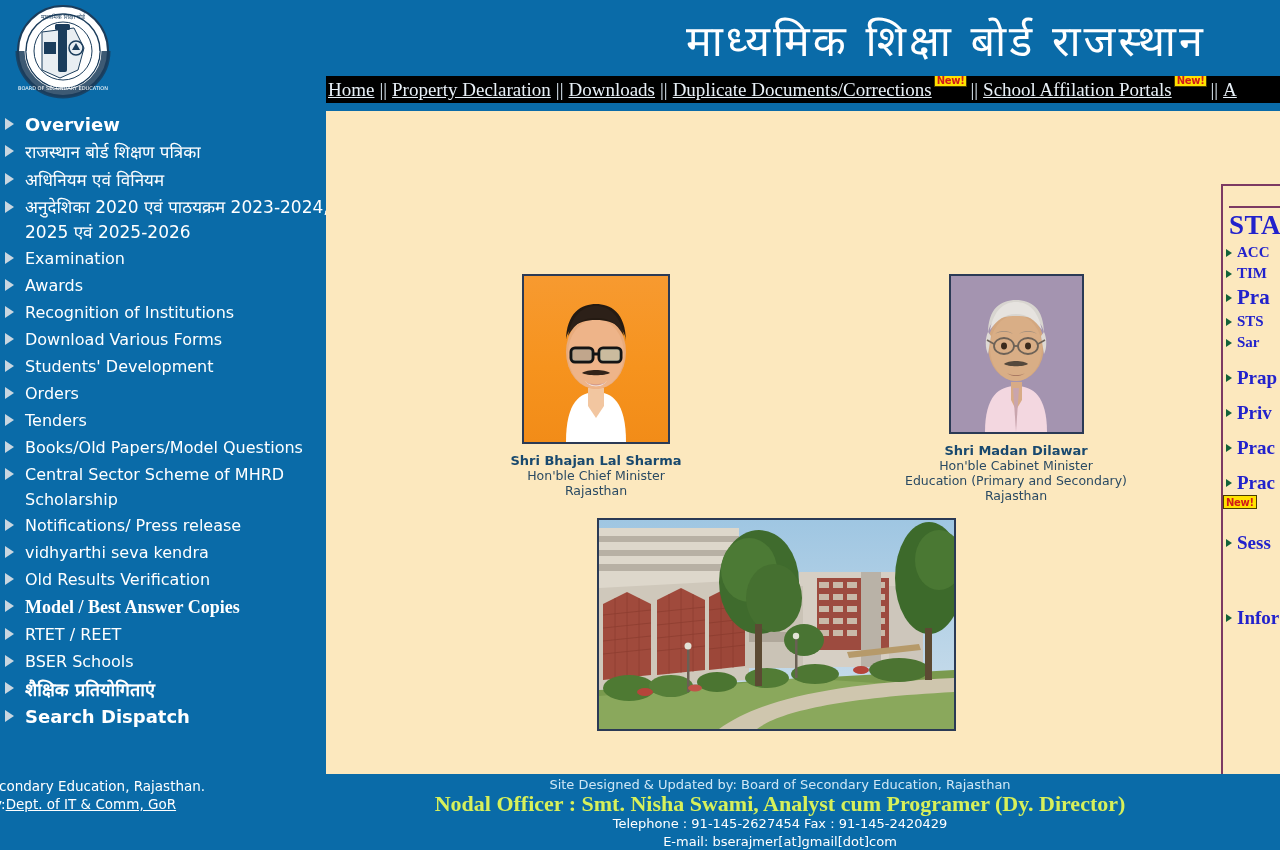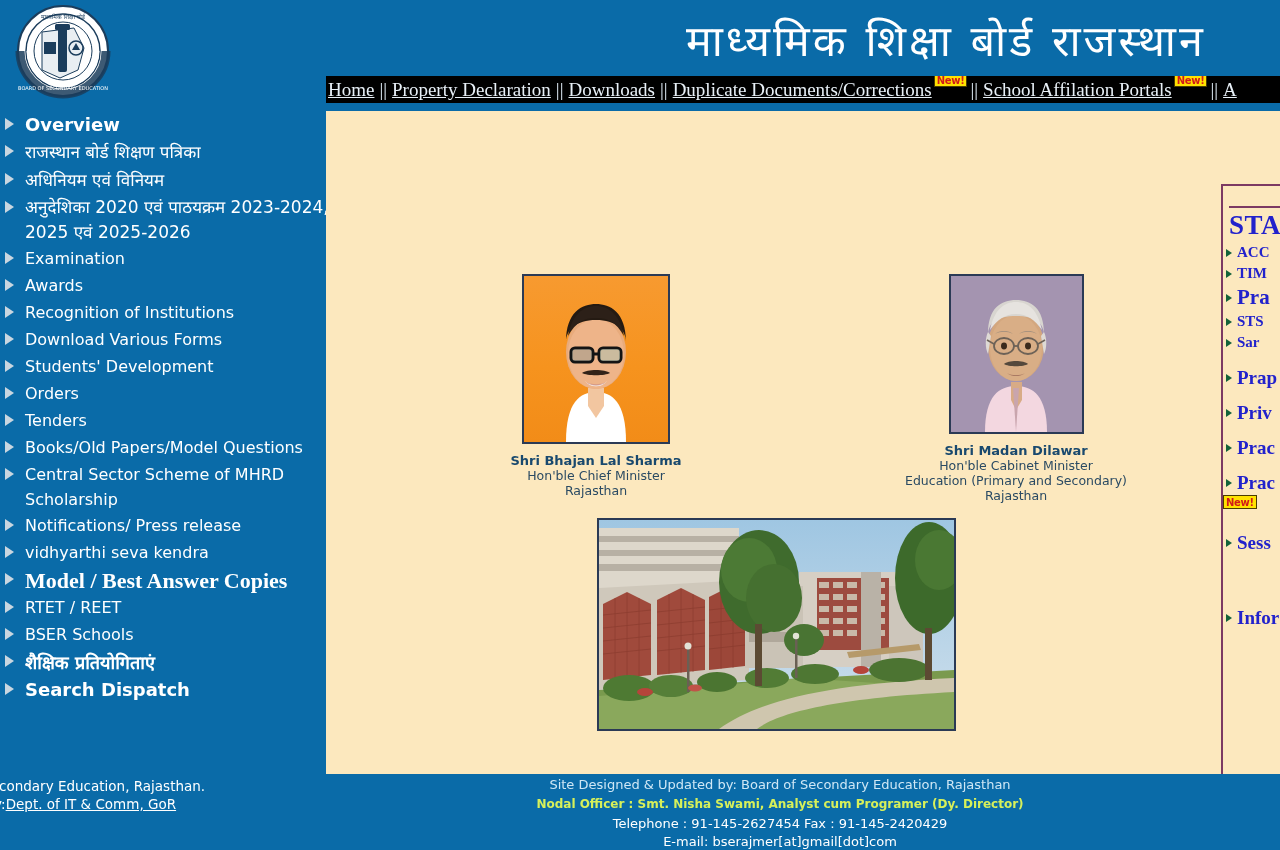--- a/index.html
+++ b/index.html
@@ -113,21 +113,21 @@
     font-size: 16px;
     line-height: 26px;
     color: #ffffff;
   }
   .menu-item.hindi .mtext {
     font-size: 17px;
     line-height: 27px;
   }
   .menu-item.serif .mtext {
     font-family: "Liberation Serif", serif;
-    font-size: 22px;
+    font-size: 18px;
     line-height: 27px;
     font-weight: bold;
   }
   .menu-item.bold .mtext {
     font-weight: bold;
     font-size: 18px;
   }
   .menu-item.two-line .mtext {
     line-height: 25px;
   }
@@ -243,24 +243,25 @@
     width: 1000px;
     text-align: center;
     font-family: "DejaVu Sans", sans-serif;
   }
   .fc-line1 {
     font-size: 13px;
     line-height: 17px;
     color: #cfe7f5;
   }
   .fc-line2 {
-    font-size: 12px;
+    font-size: 22px;
     line-height: 22px;
     font-weight: bold;
     color: #d7f05a;
+    font-family: Liberation Serif, serif;
   }
   .fc-line3 {
     font-size: 13px;
     line-height: 18px;
     color: #ffffff;
   }
   .fc-line4 {
     font-size: 13px;
     line-height: 18px;
     color: #ffffff;
@@ -347,20 +348,24 @@
         <span class="arrow"></span>
         <span class="mtext">Central Sector Scheme of MHRD Scholarship</span>
       </div>
       <div class="menu-item ">
         <span class="arrow"></span>
         <span class="mtext">Notifications/ Press release</span>
       </div>
       <div class="menu-item ">
         <span class="arrow"></span>
         <span class="mtext">vidhyarthi seva kendra</span>
+      </div>
+      <div class="menu-item ">
+        <span class="arrow"></span>
+        <span class="mtext">Old Results Verification</span>
       </div>
       <div class="menu-item serif">
         <span class="arrow"></span>
         <span class="mtext">Model / Best Answer Copies</span>
       </div>
       <div class="menu-item ">
         <span class="arrow"></span>
         <span class="mtext">RTET / REET</span>
       </div>
       <div class="menu-item ">

